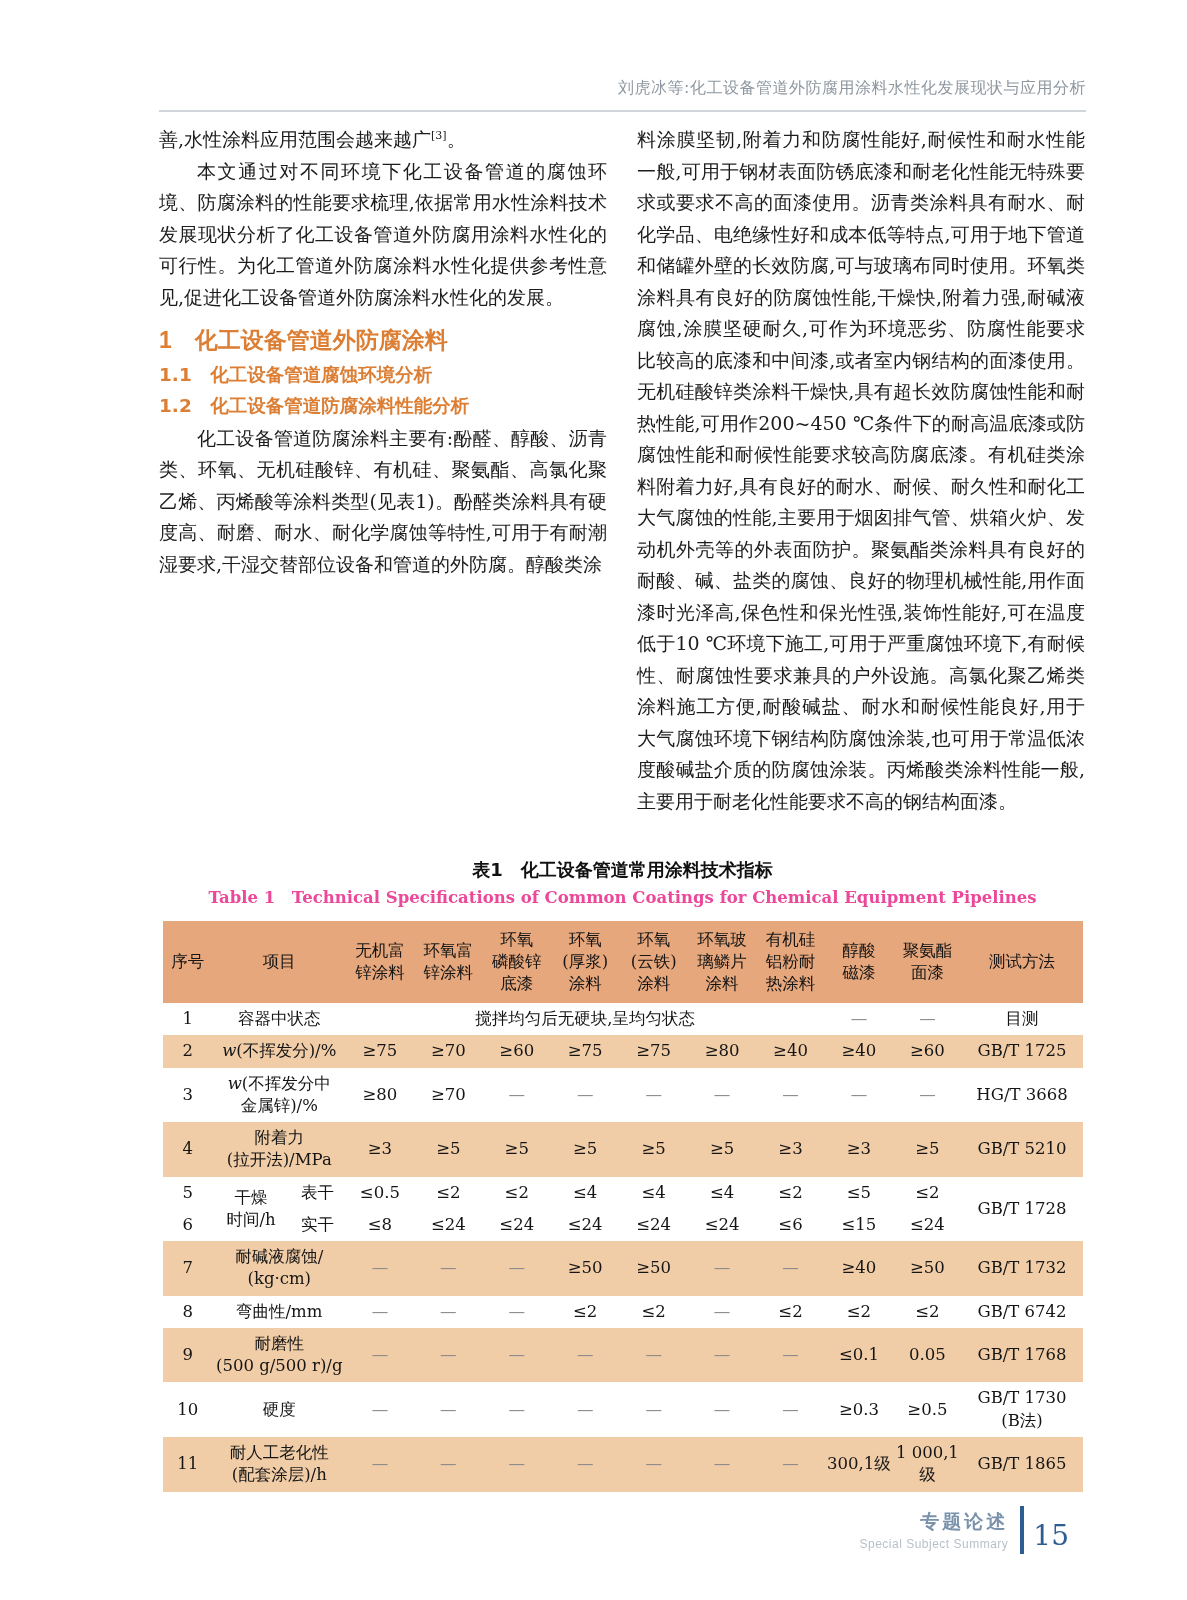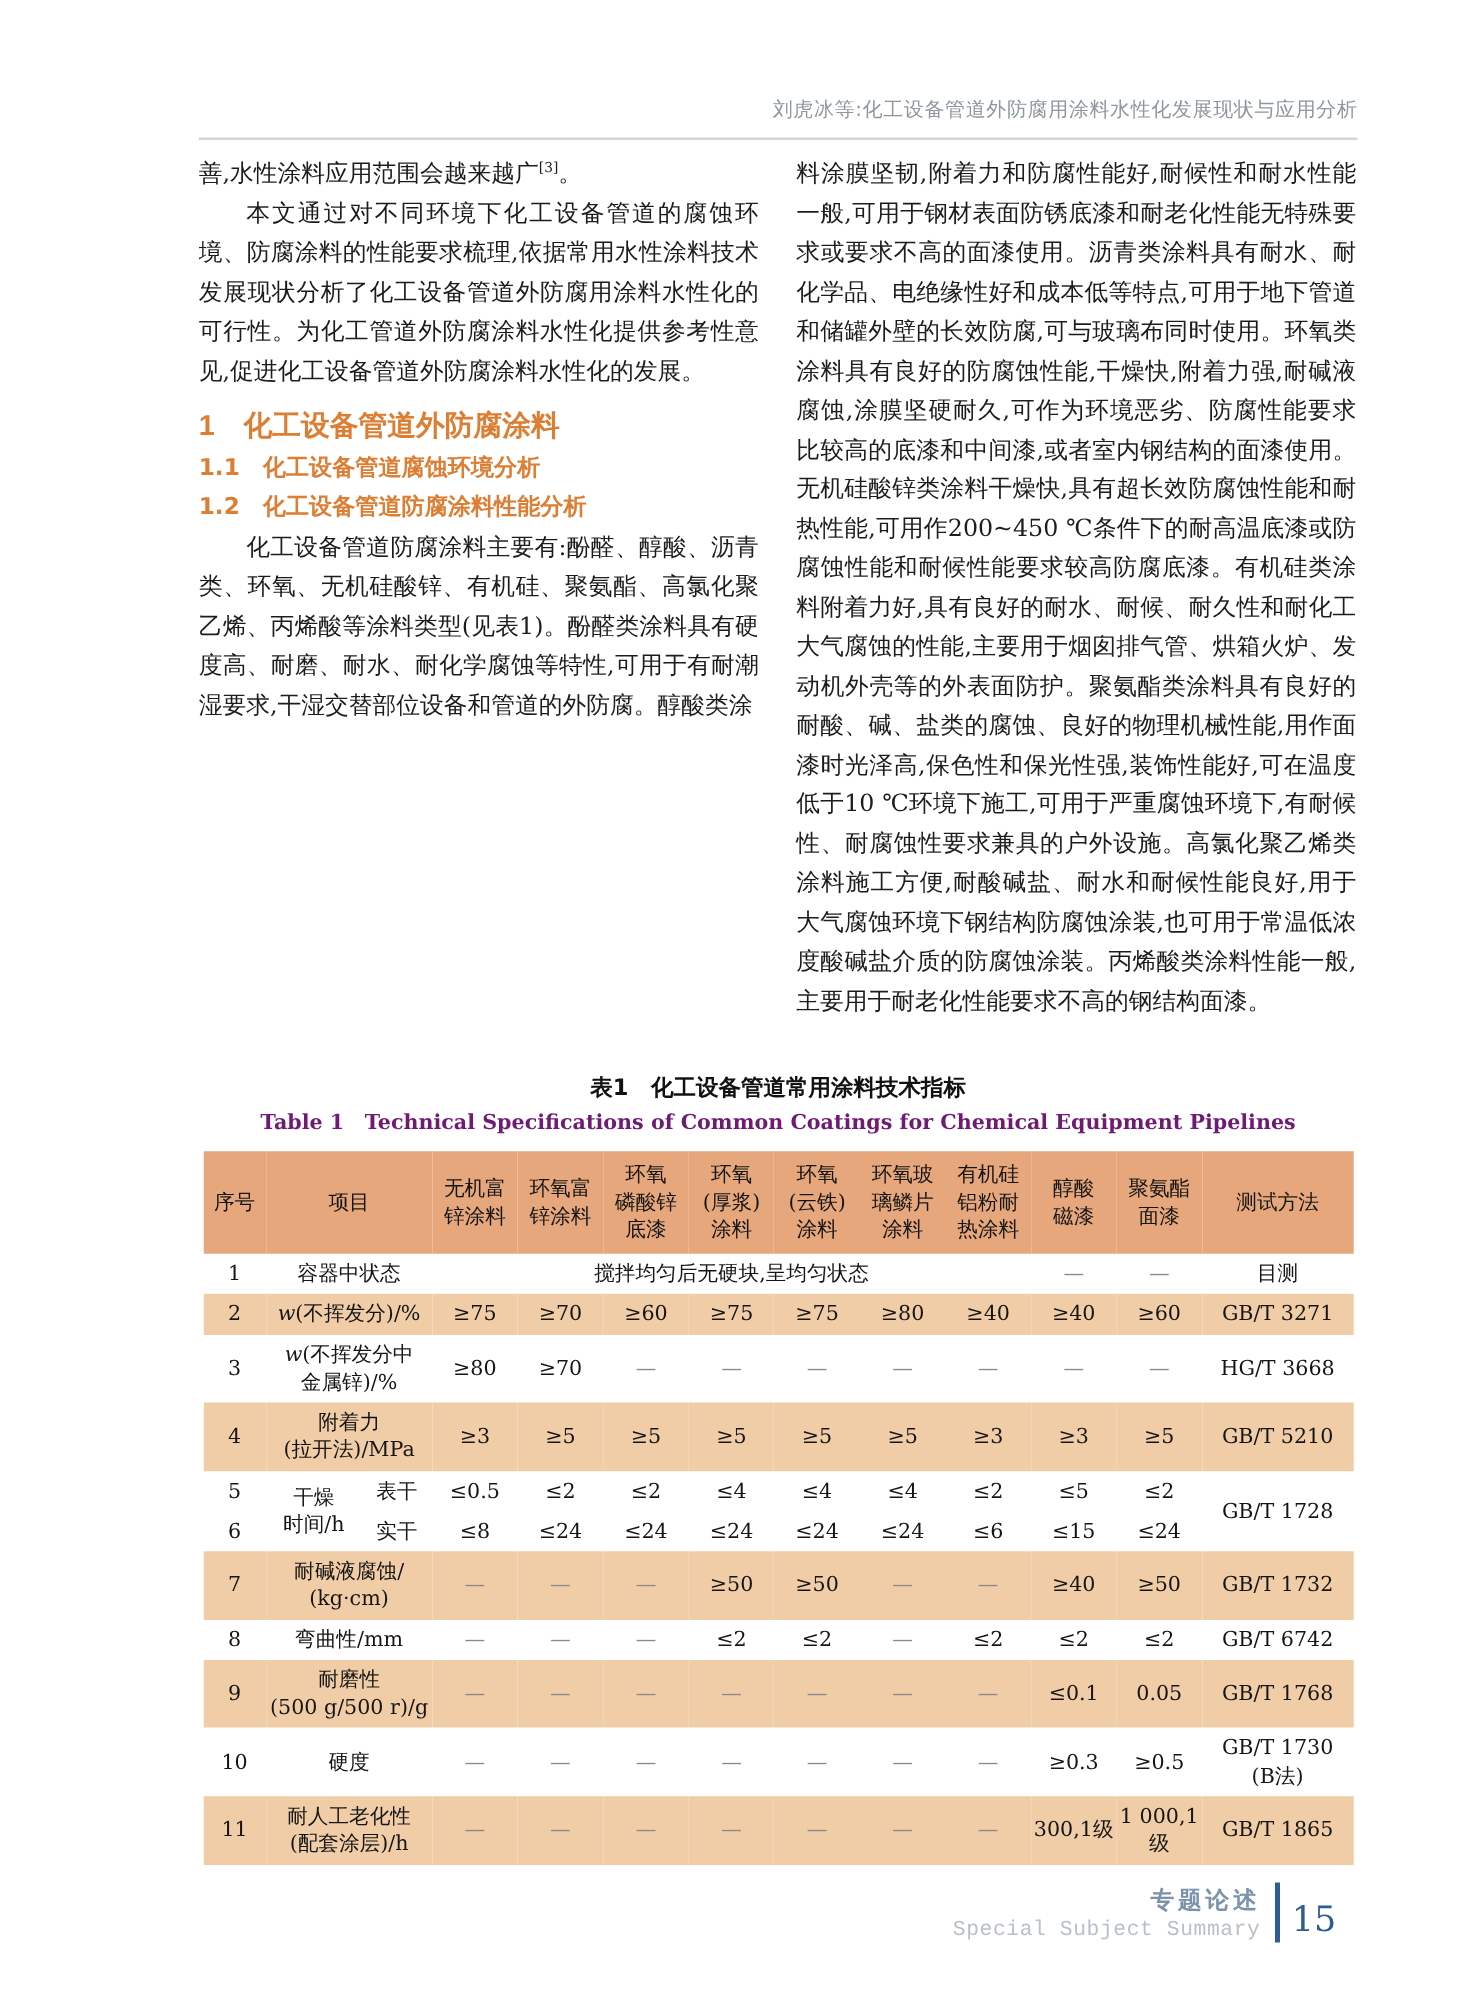--- a/index.html
+++ b/index.html
@@ -27,21 +27,21 @@
   .sec2 {
     margin:7px 0 5px 0; color:#dc7e33; font-weight:bold; font-size:18.5px;
     font-family:"DejaVu Sans","Liberation Sans",sans-serif; line-height:1.3;
   }
   
   .tablewrap { position:absolute; top:858px; left:131px; width:927px; }
   .tbl-title-zh {
     text-align:center; font-family:"DejaVu Sans","Liberation Sans",sans-serif;
     font-weight:bold; font-size:18px; color:#111;
   }
-  .tbl-title-en { text-align:center; font-weight:bold; font-size:16.5px; color:#701a75; margin-top:5px; }
+  .tbl-title-en { text-align:center; font-weight:bold; font-size:16.5px; color:#ec4899; margin-top:5px; }
   table.spec {
     border-collapse:collapse; table-layout:fixed; width:920px; margin:12px auto 0 auto;
     font-size:16.5px; line-height:1.35; color:#151515;
   }
   table.spec th, table.spec td { padding:5px 2px; vertical-align:middle; text-align:center; }
   table.spec thead th {
     background:#e7a77c; font-weight:normal; white-space:pre-line;
     height:74px; padding:4px 1px;
   }
   tr.band td { background:#f1cda7; }
@@ -50,22 +50,22 @@
   td.dash { color:#8a8a8a; }
   td.tall { padding-top:10px; padding-bottom:10px; }
   
   .footer { position:absolute; right:146px; bottom:46px; display:flex; align-items:center; }
   .footer-text { text-align:right; margin-right:12px; }
   .footer-zh {
     font-family:"DejaVu Sans","Liberation Sans",sans-serif; font-weight:bold;
     font-size:19px; color:#7b92ab; letter-spacing:3px;
   }
   .footer-en {
-    font-family:Liberation Mono, monospace;
-    font-size:17px; color:#b9c0c8; margin-top:2px; letter-spacing:0.5px;
+    font-family:Liberation Sans, sans-serif;
+    font-size:12px; color:#b9c0c8; margin-top:2px; letter-spacing:0.5px;
   }
   .footer-bar { width:4px; height:48px; background:#2e5e91; margin-right:9px; }
   .footer-page { font-size:28px; color:#2e5e91; padding-top:10px; }
 </style>
 </head>
 <body>
 
 <div class="page">
 
   <div class="running-head">刘虎冰等:化工设备管道外防腐用涂料水性化发展现状与应用分析</div>
@@ -148,21 +148,21 @@
           <td colspan="2" class="left"><i>w</i><span class="pre">(不挥发分)/%</span></td>
           <td>≥75</td>
           <td>≥70</td>
           <td>≥60</td>
           <td>≥75</td>
           <td>≥75</td>
           <td>≥80</td>
           <td>≥40</td>
           <td>≥40</td>
           <td>≥60</td>
-          <td>GB/T 3271</td>
+          <td>GB/T 1725</td>
         </tr>
         <tr>
           <td>3</td>
           <td colspan="2" class="left"><i>w</i><span class="pre">(不挥发分中
 金属锌)/%</span></td>
           <td>≥80</td>
           <td>≥70</td>
           <td class="dash">—</td>
           <td class="dash">—</td>
           <td class="dash">—</td>

